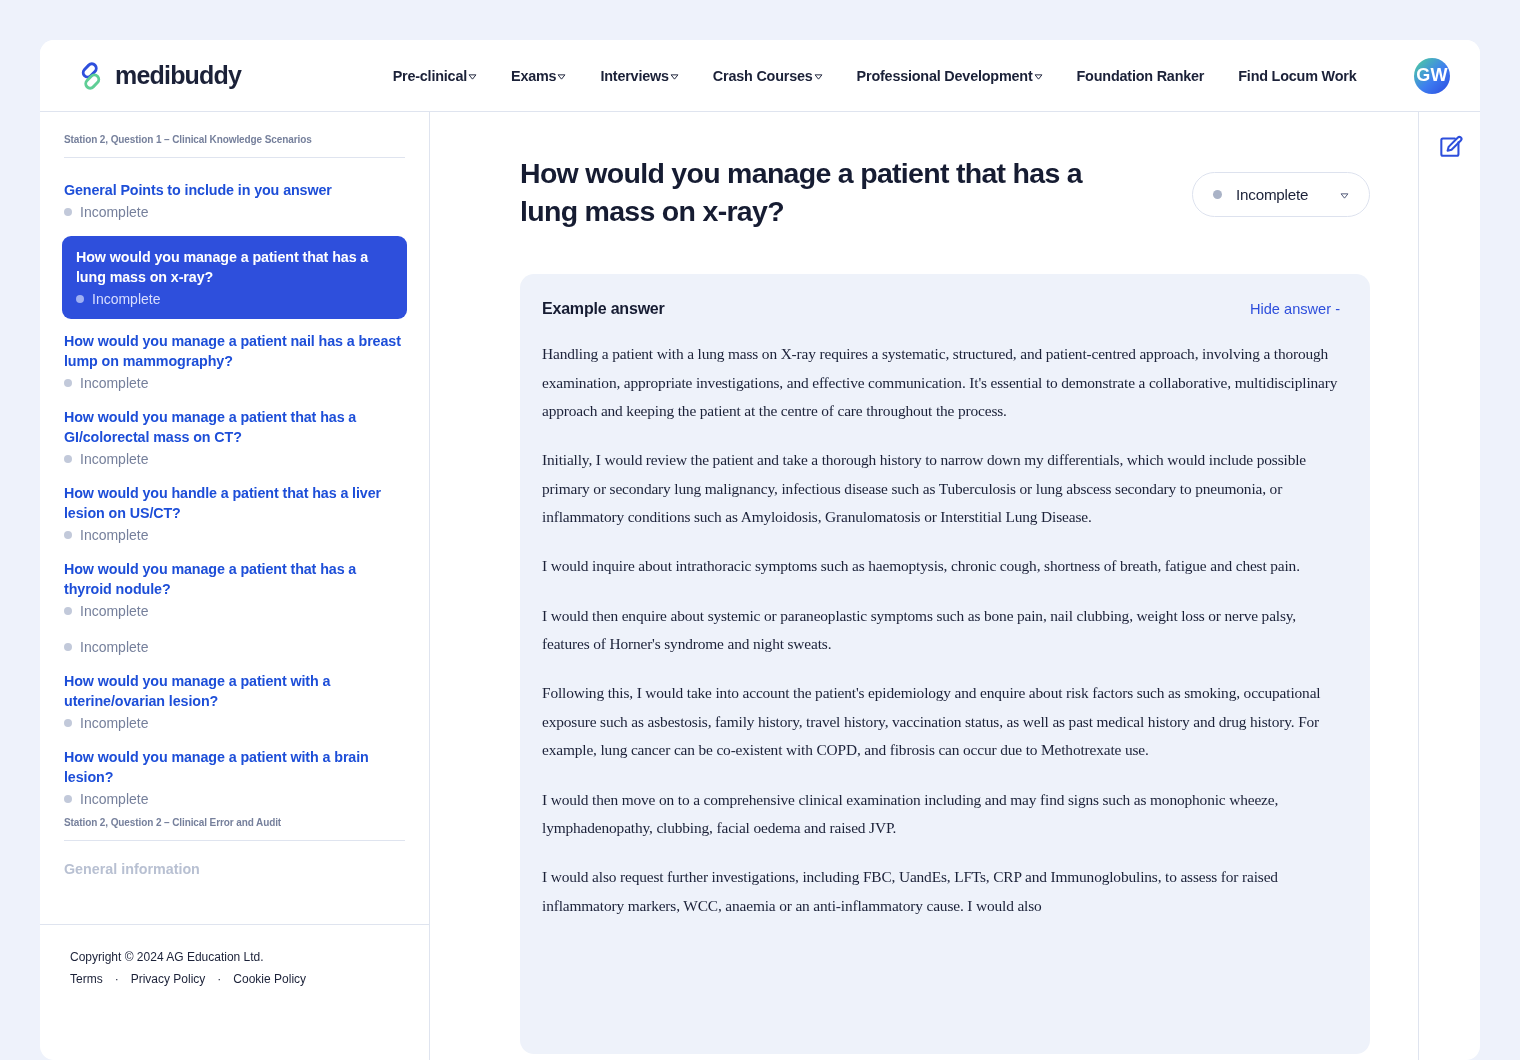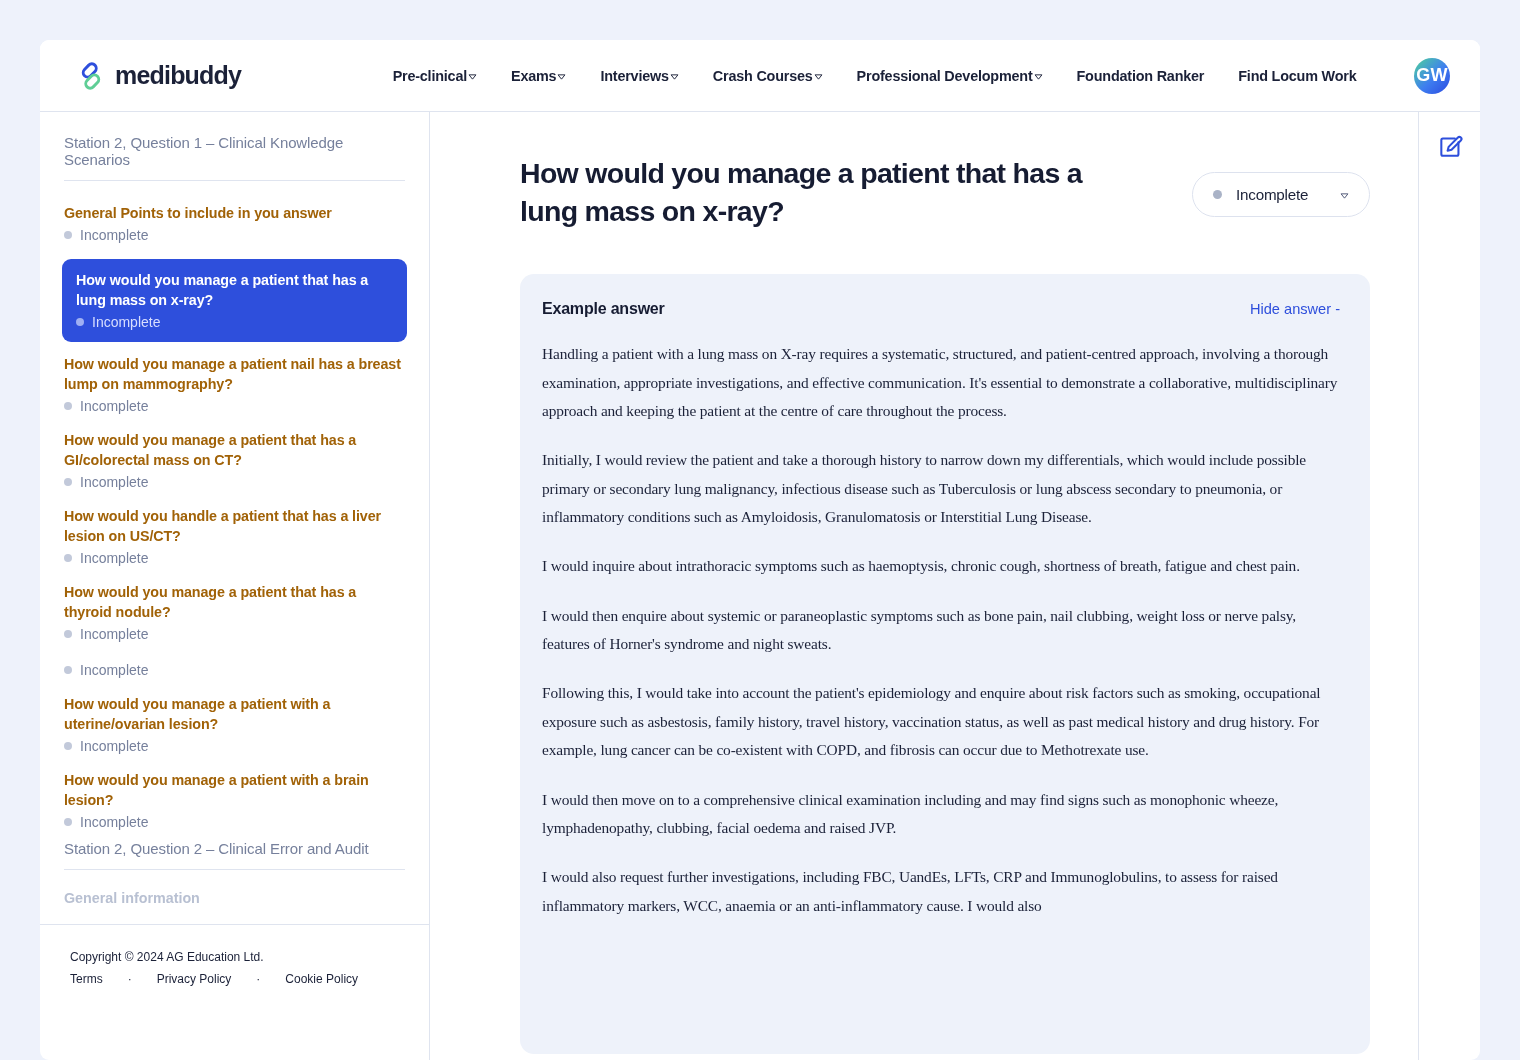--- a/index.html
+++ b/index.html
@@ -18,21 +18,21 @@
   }
 
   
   .app-card {
     position: absolute;
     left: 40px;
     top: 40px;
     width: 1440px;
     height: 1020px;
     background: #ffffff;
-    border-radius: 9px;
+    border-radius: 14px;
     overflow: hidden;
   }
 
   
   .topbar {
     height: 72px;
     display: flex;
     align-items: center;
     padding: 0 30px 0 36px;
     border-bottom: 1px solid #dfe4ef;
@@ -109,39 +109,39 @@
   }
 
   .sidebar-scroll {
     padding: 22px 24px 0 24px;
     height: 812px;
     overflow: hidden;
     position: relative;
   }
 
   .section-label {
-    font-size: 15px;
-    font-weight: 400;
+    font-size: 10px;
+    font-weight: 700;
     color: #76809c;
     letter-spacing: -0.1px;
     padding-bottom: 12px;
     border-bottom: 1px solid #dfe4ef;
     margin-bottom: 16px;
   }
   .section-label.second { }
 
   .q-item {
     padding: 6px 0 10px 0;
     cursor: pointer;
   }
   .q-item .q-title {
     font-size: 14.3px;
     font-weight: 700;
     line-height: 1.4;
-    color: #a16207;
+    color: #1d4ed8;
     letter-spacing: -0.1px;
   }
   .q-status {
     display: flex;
     align-items: center;
     gap: 8px;
     margin-top: 4px;
     font-size: 14px;
     color: #76809c;
   }
@@ -171,21 +171,21 @@
   .sidebar-footer {
     border-top: 1px solid #dfe4ef;
     padding: 22px 30px 0 30px;
     font-size: 12px;
     color: #1b2138;
     line-height: 1.8;
   }
   .footer-links {
     display: flex;
     align-items: flex-end;
-    gap: 25px;
+    gap: 12px;
   }
   .footer-links a {
     color: #1b2138;
     text-decoration: none;
     cursor: pointer;
   }
   .sep { color: #1b2138; }
 
   
   .main {

